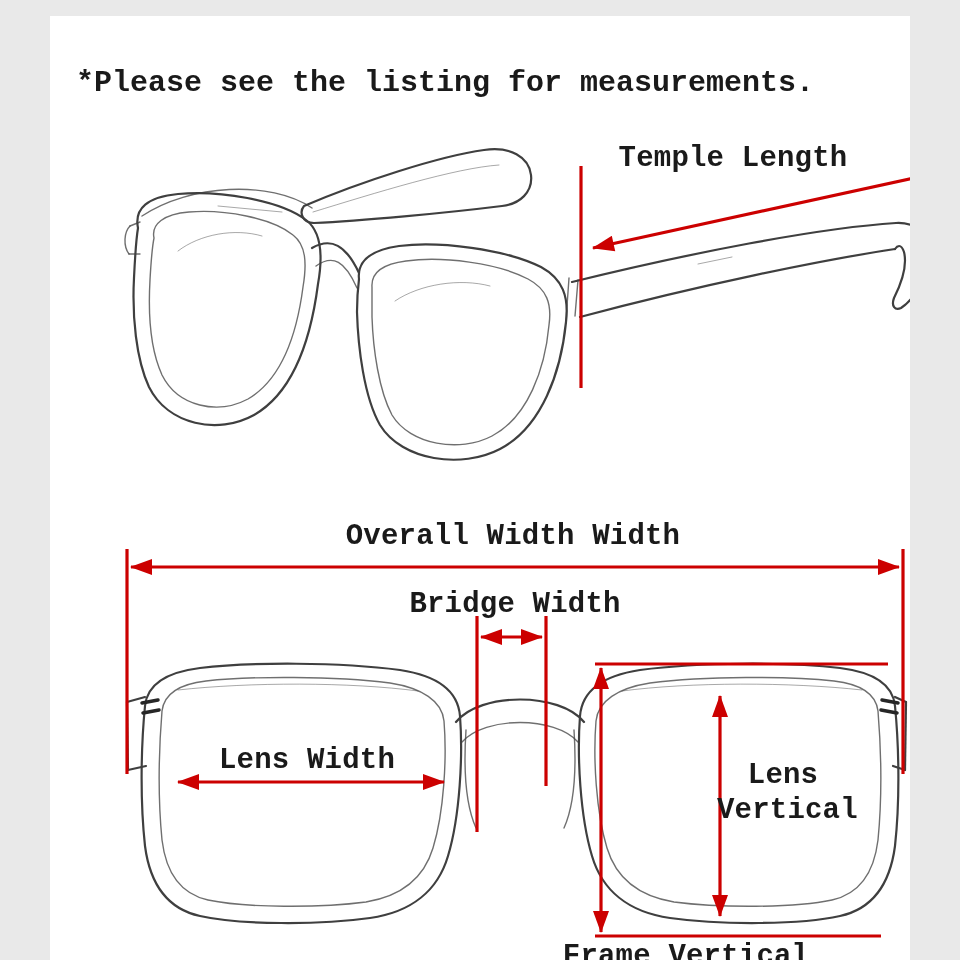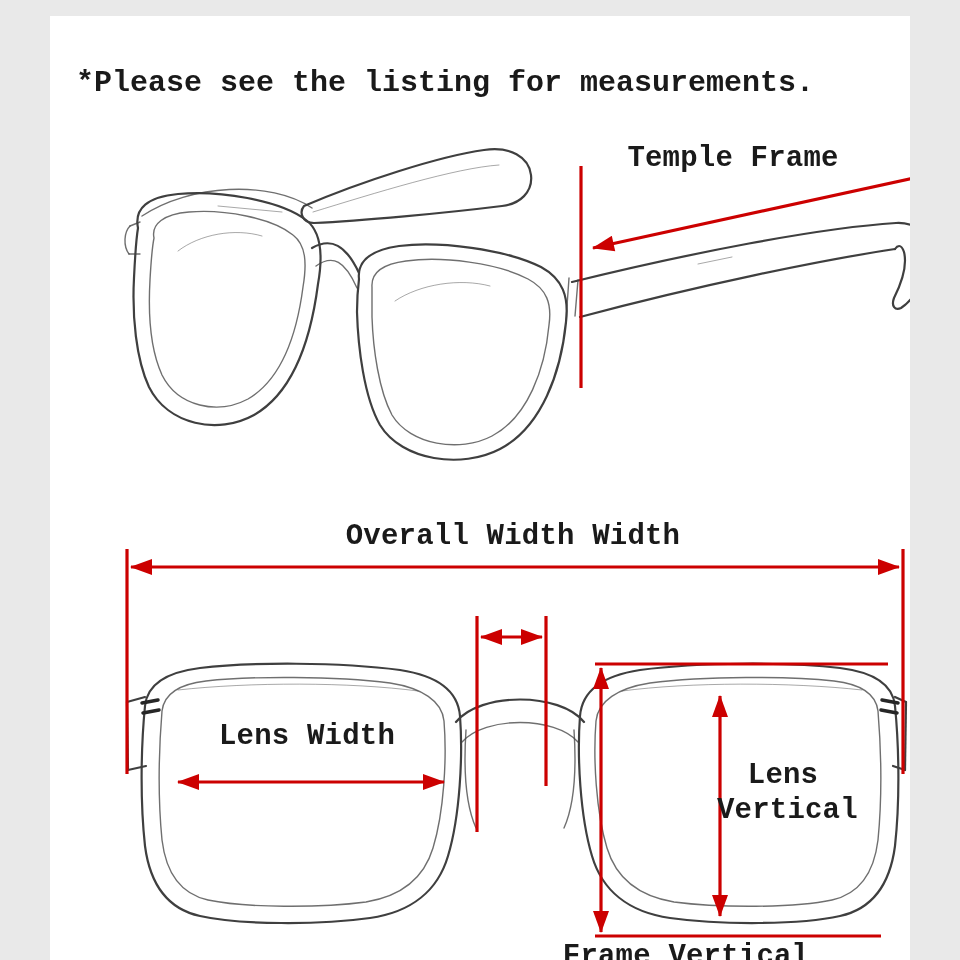--- a/index.html
+++ b/index.html
@@ -140,19 +140,20 @@
 
       <line class="red-line" x1="670" y1="680" x2="670" y2="900" marker-start="url(#mStart)" marker-end="url(#mEnd)"></line>
 
       <line class="red-line" x1="545" y1="648" x2="838" y2="648"></line>
       <line class="red-line" x1="545" y1="920" x2="831" y2="920"></line>
       <line class="red-line" x1="551" y1="652" x2="551" y2="916" marker-start="url(#mStart)" marker-end="url(#mEnd)"></line>
     </g>
   </svg>
 
   <div class="note">*Please see the listing for measurements.</div>
-  <div class="label" style="left:683px; top:126px;">Temple Frame</div>
+  <div class="label" style="left:683px; top:126px;">Temple Length</div>
   <div class="label" style="left:463px; top:504px;">Overall Width Width</div>
-  <div class="label" style="left:257px; top:704px;">Lens Width</div>
+  <div class="label" style="left:465px; top:572px;">Bridge Width</div>
+  <div class="label" style="left:257px; top:728px;">Lens Width</div>
   <div class="label lens-vertical-label" style="left:733px; top:742px;text-align:center;">Lens Vertical</div>
   <div class="label" style="left:636px; top:924px;">Frame Vertical</div>
 
 </div>
 
 </body></html>

